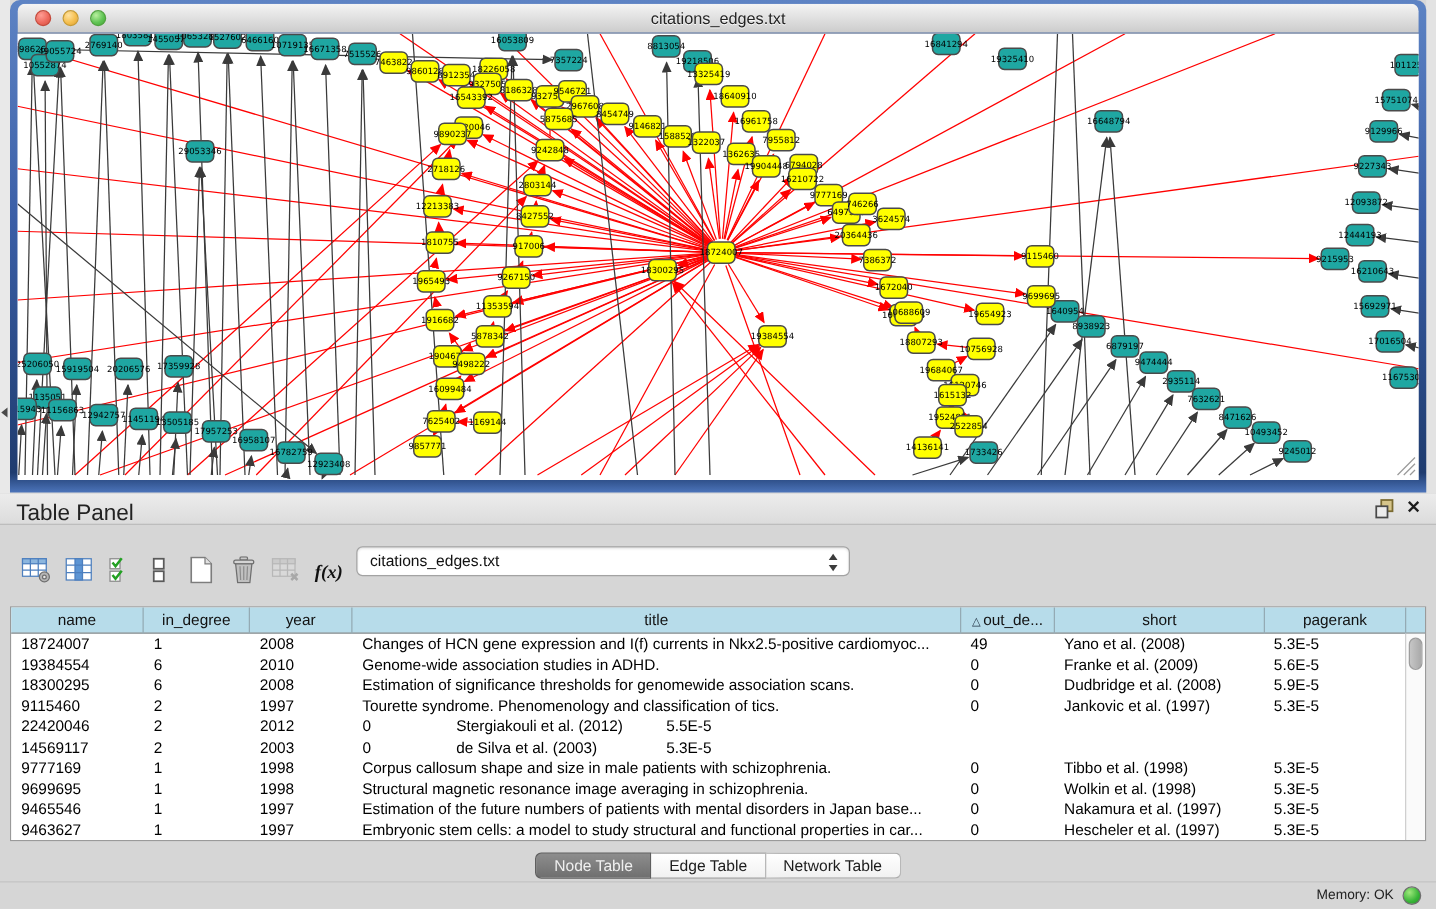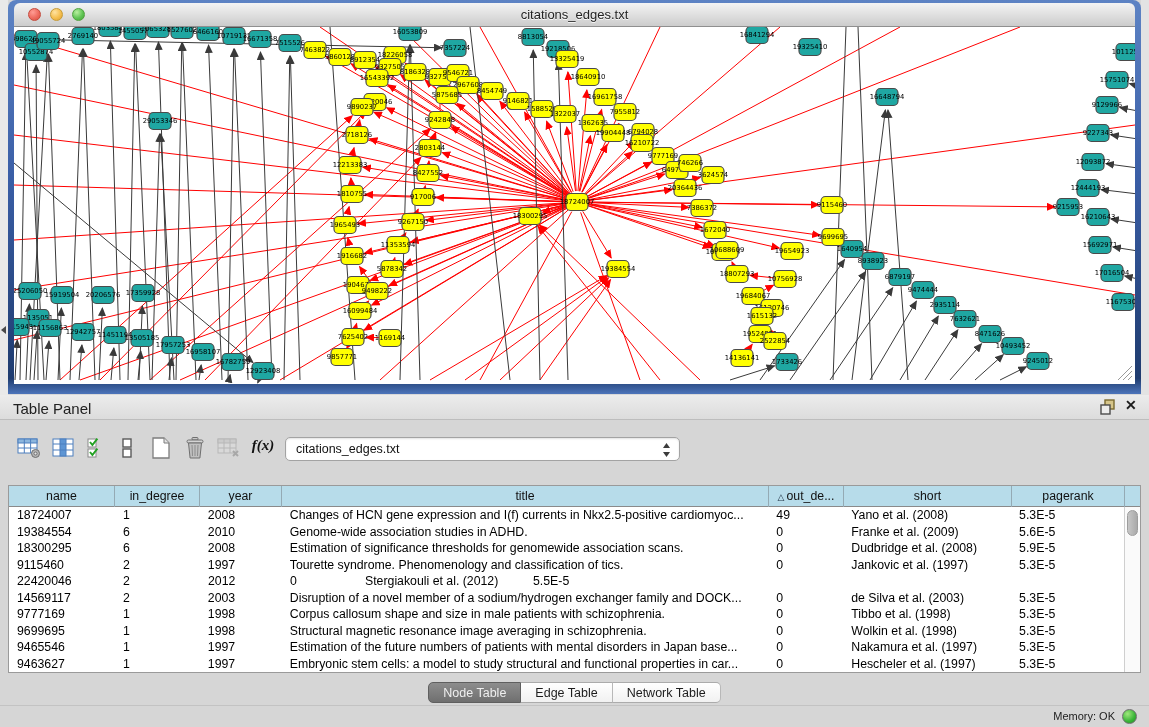--- a/index.html
+++ b/index.html
@@ -29,26 +29,26 @@
   
   #gutter-l{left:0;top:0;width:8px;height:395px;background:#e9e9e9;}
   #gutter-r{left:1141px;top:0;width:8px;height:395px;background:#e3e3e3;}
   #collapse-arrow{left:1px;top:326px;width:0;height:0;border-top:4px solid transparent;
     border-bottom:4px solid transparent;border-right:5px solid #4a4a4a;}
 
   
   #table-panel{left:0;top:395px;width:1149px;height:310px;background:#d6d6d6;}
   #tp-titlebar{left:0;top:0;width:1149px;height:25px;background:linear-gradient(180deg,#ececec,#dcdcdc);
     border-bottom:1px solid #bdbdbd;}
-  #tp-title{position:absolute;left:13px;top:5px;font-size:15px;color:#222;}
+  #tp-title{position:absolute;left:13px;top:5px;font-size:18px;color:#222;}
   #tp-float{position:absolute;left:1100px;top:4px;width:17px;height:17px;cursor:pointer;}
   #tp-close{position:absolute;left:1125px;top:2px;font-size:14px;font-weight:bold;color:#1c1c1c;cursor:pointer;}
 
   #tp-toolbar{left:8px;top:38px;width:1133px;height:40px;}
-  .tbtn{position:absolute;top:4px;width:30px;height:30px;display:flex;align-items:flex-start;justify-content:center;cursor:pointer;}
+  .tbtn{position:absolute;top:4px;width:30px;height:30px;display:flex;align-items:flex-end;justify-content:center;cursor:pointer;}
   #fx-label{font-family:"Liberation Serif",serif;font-style:italic;font-weight:bold;font-size:15px;color:#111;}
   #table-combo{position:absolute;left:277px;top:4px;width:395px;height:24px;background:#fff;
     border:1px solid #a3a3a3;border-radius:5px;box-shadow:inset 0 1px 2px rgba(0,0,0,.12);
     font-size:12.5px;color:#111;padding:4px 24px 0 10px;cursor:pointer;}
   #combo-stepper{position:absolute;right:8px;top:4px;}
 
   #tp-table{left:8px;top:90px;width:1133px;height:188px;background:#fff;border:1px solid #9a9a9a;}
   #tp-header{position:absolute;left:0;top:0;right:0;height:21px;background:#b7dcea;border-bottom:1px solid #8a8a8a;display:flex;}
   .th{height:21px;border-right:1px solid #94aab4;font-size:12.3px;color:#111;text-align:center;
     padding-top:3px;white-space:nowrap;overflow:hidden;cursor:pointer;}
@@ -918,21 +918,20 @@
           <div class="td" style="width: 85px;">2</div>
           <div class="td" style="width: 82px;">2012</div>
           <div class="td" style="width: 75px;">0</div>
           <div class="td" style="width: 168px;">Stergiakouli et al. (2012)</div>
           <div class="td" style="width: 113px;">5.5E-5</div>
         </div>
         <div class="tr">
           <div class="td" style="width: 106px;">14569117</div>
           <div class="td" style="width: 85px;">2</div>
           <div class="td" style="width: 82px;">2003</div>
-          <div class="td" style="width: 487px;">Disruption of a novel member of a sodium/hydrogen exchanger family and DOCK...</div>
           <div class="td" style="width: 75px;">0</div>
           <div class="td" style="width: 168px;">de Silva et al. (2003)</div>
           <div class="td" style="width: 113px;">5.3E-5</div>
         </div>
         <div class="tr">
           <div class="td" style="width: 106px;">9777169</div>
           <div class="td" style="width: 85px;">1</div>
           <div class="td" style="width: 82px;">1998</div>
           <div class="td" style="width: 487px;">Corpus callosum shape and size in male patients with schizophrenia.</div>
           <div class="td" style="width: 75px;">0</div>

